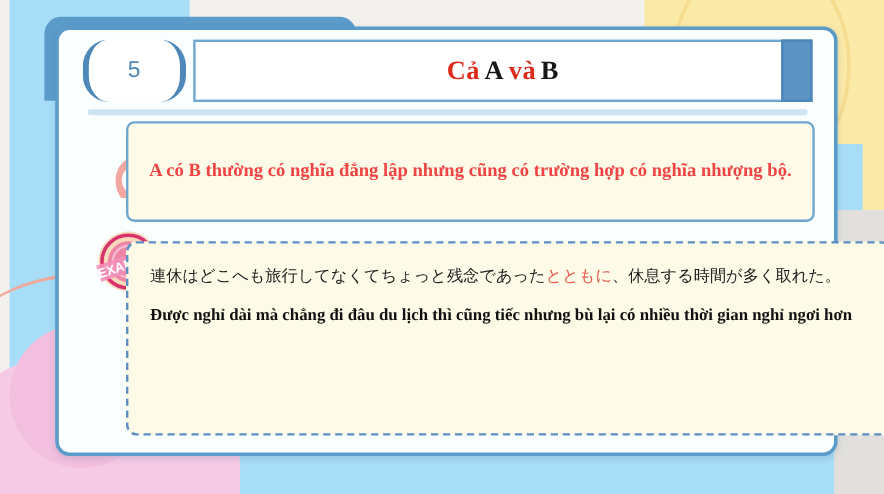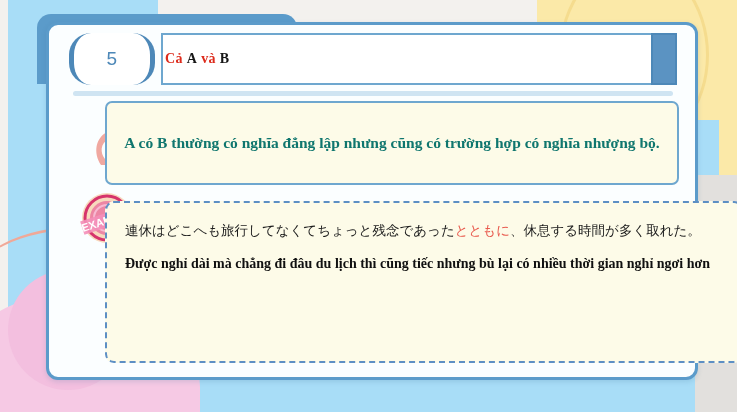--- a/index.html
+++ b/index.html
@@ -141,22 +141,22 @@
   .title-bar .accent {
     position: absolute;
     right: -2px; top: -2px;
     width: 26px; height: 52px;
     background: #5b93c2;
     border: 2px solid #4d88b8;
   }
   .title-text {
     position: absolute;
     inset: 0;
-    display: flex; align-items: center; justify-content: flex-start;
-    font-size: 14px;
+    display: flex; align-items: center; justify-content: center;
+    font-size: 22px;
     font-weight: bold;
     letter-spacing: .3px;
   }
   .t-red { color: #dd2b1c; }
   .t-black { color: #161616; }
   .title-text span { margin: 0 2px; }
 
   .divider {
     position: absolute;
     left: 24px; right: 22px; top: 66px;
@@ -172,21 +172,21 @@
     width: 574px; height: 84px;
     background: #fdfbe8;
     border: 2px solid #6ea7cf;
     border-radius: 7px;
     display: flex; align-items: center; justify-content: center;
     padding: 4px 16px;
   }
   .statement-text {
     font-size: 15.5px;
     font-weight: bold;
-    color: #0f766e;
+    color: #ef4444;
     text-align: center;
     line-height: 1.95;
   }
 
   
   .example-box {
     position: absolute;
     left: 56px; top: 176px;
     width: 638px; height: 162px;
     background: #fdfbe8;

